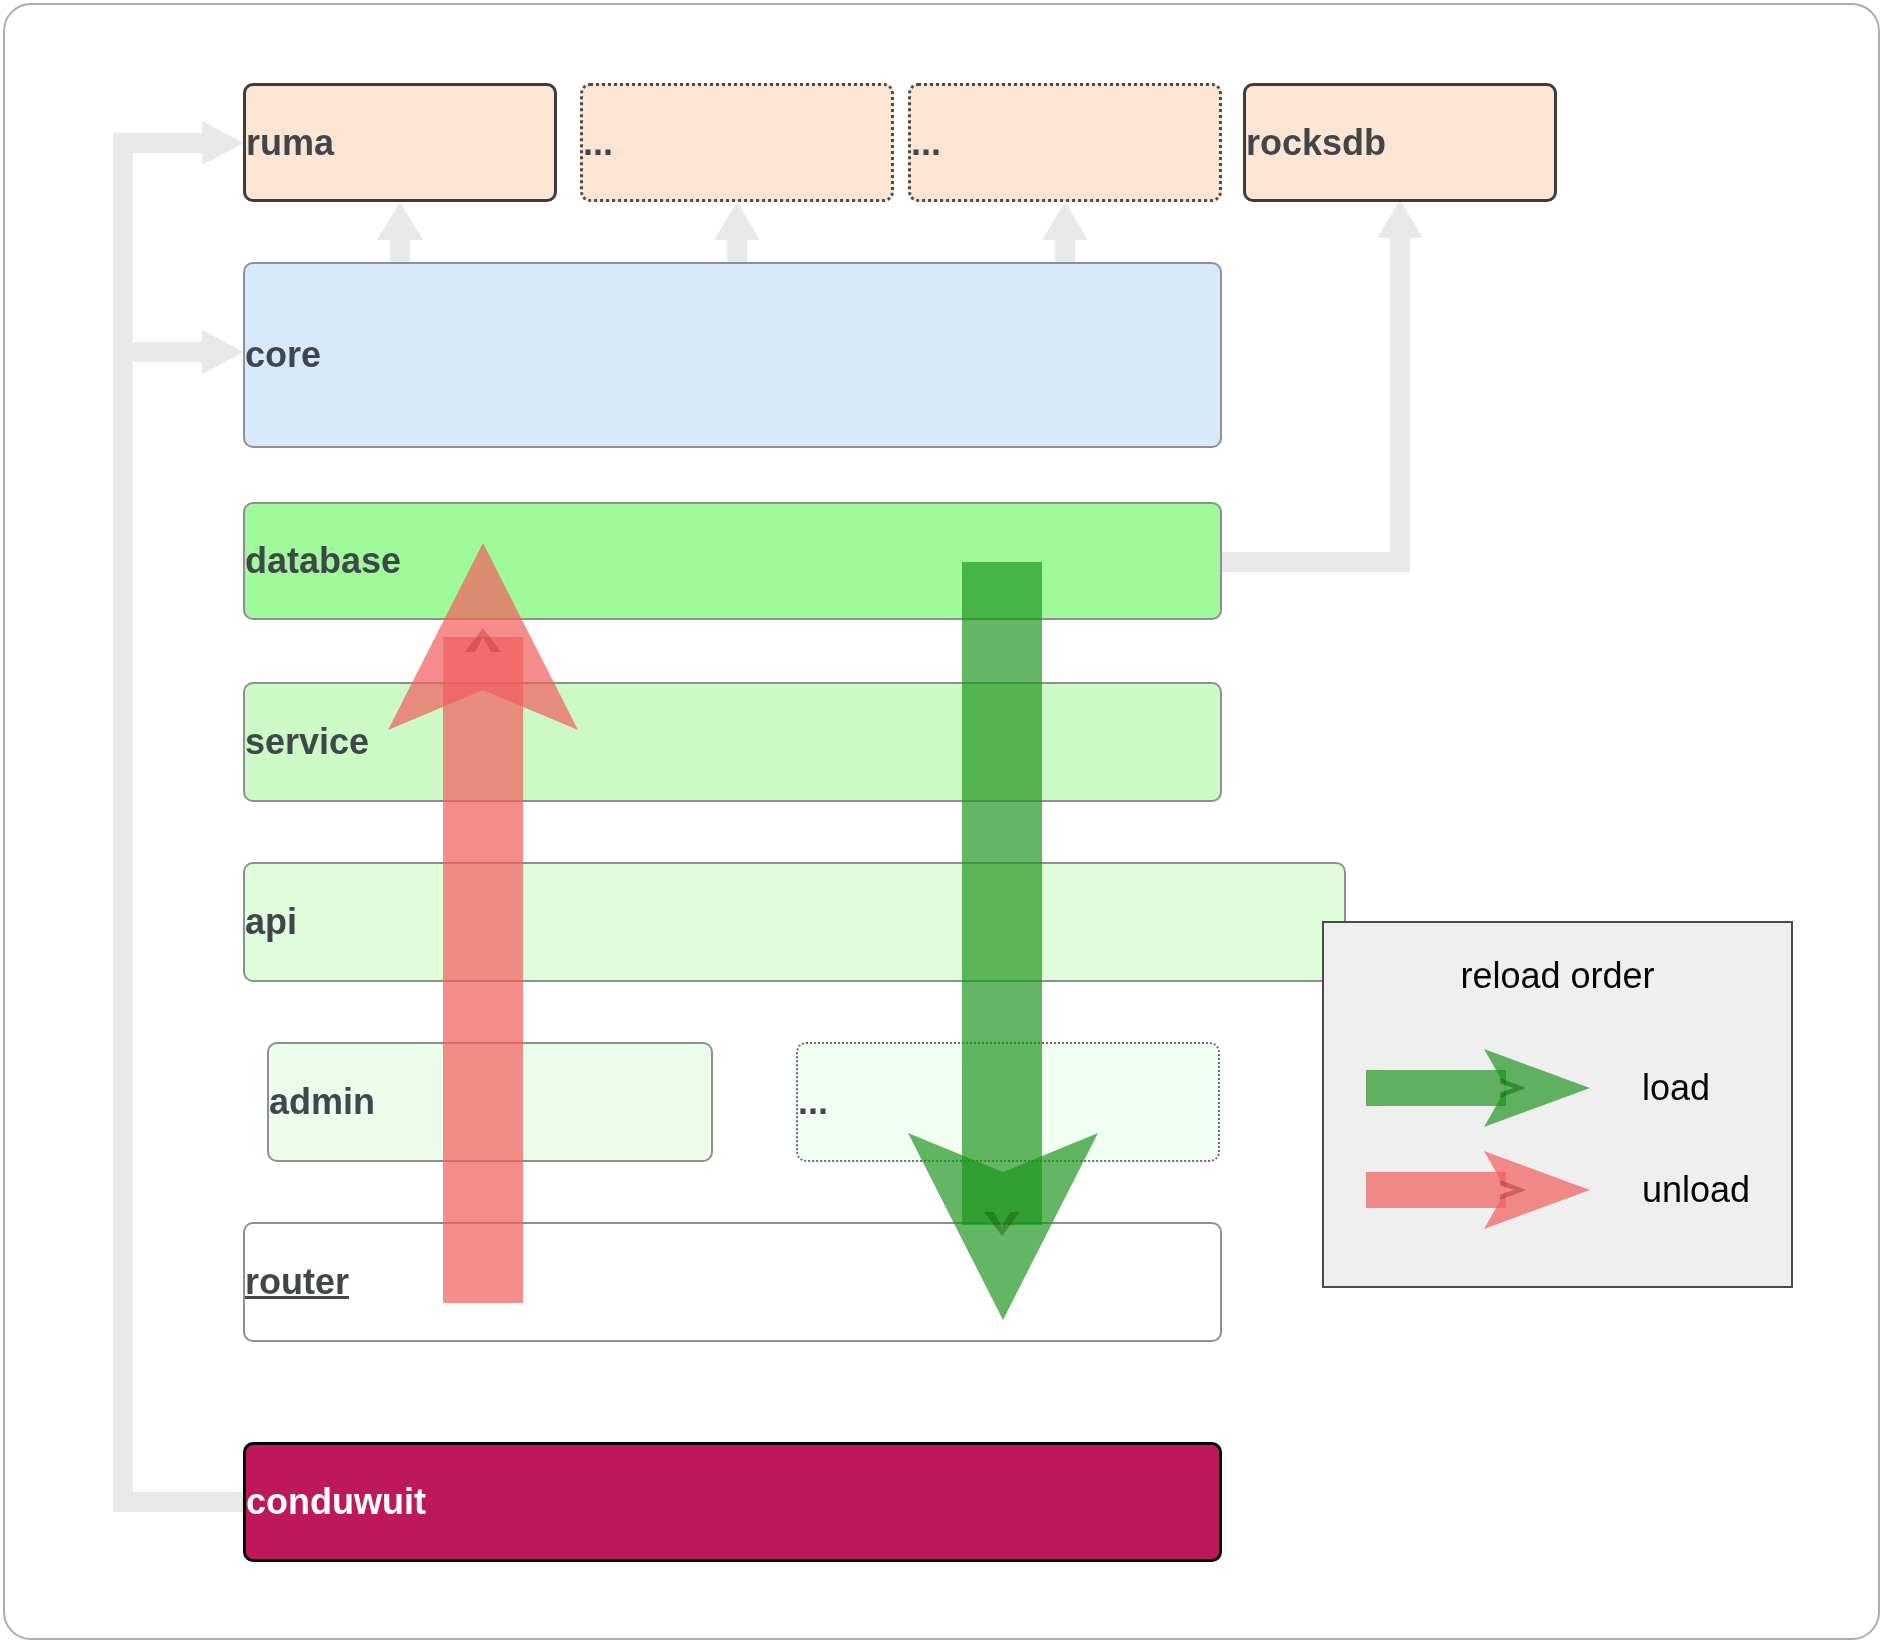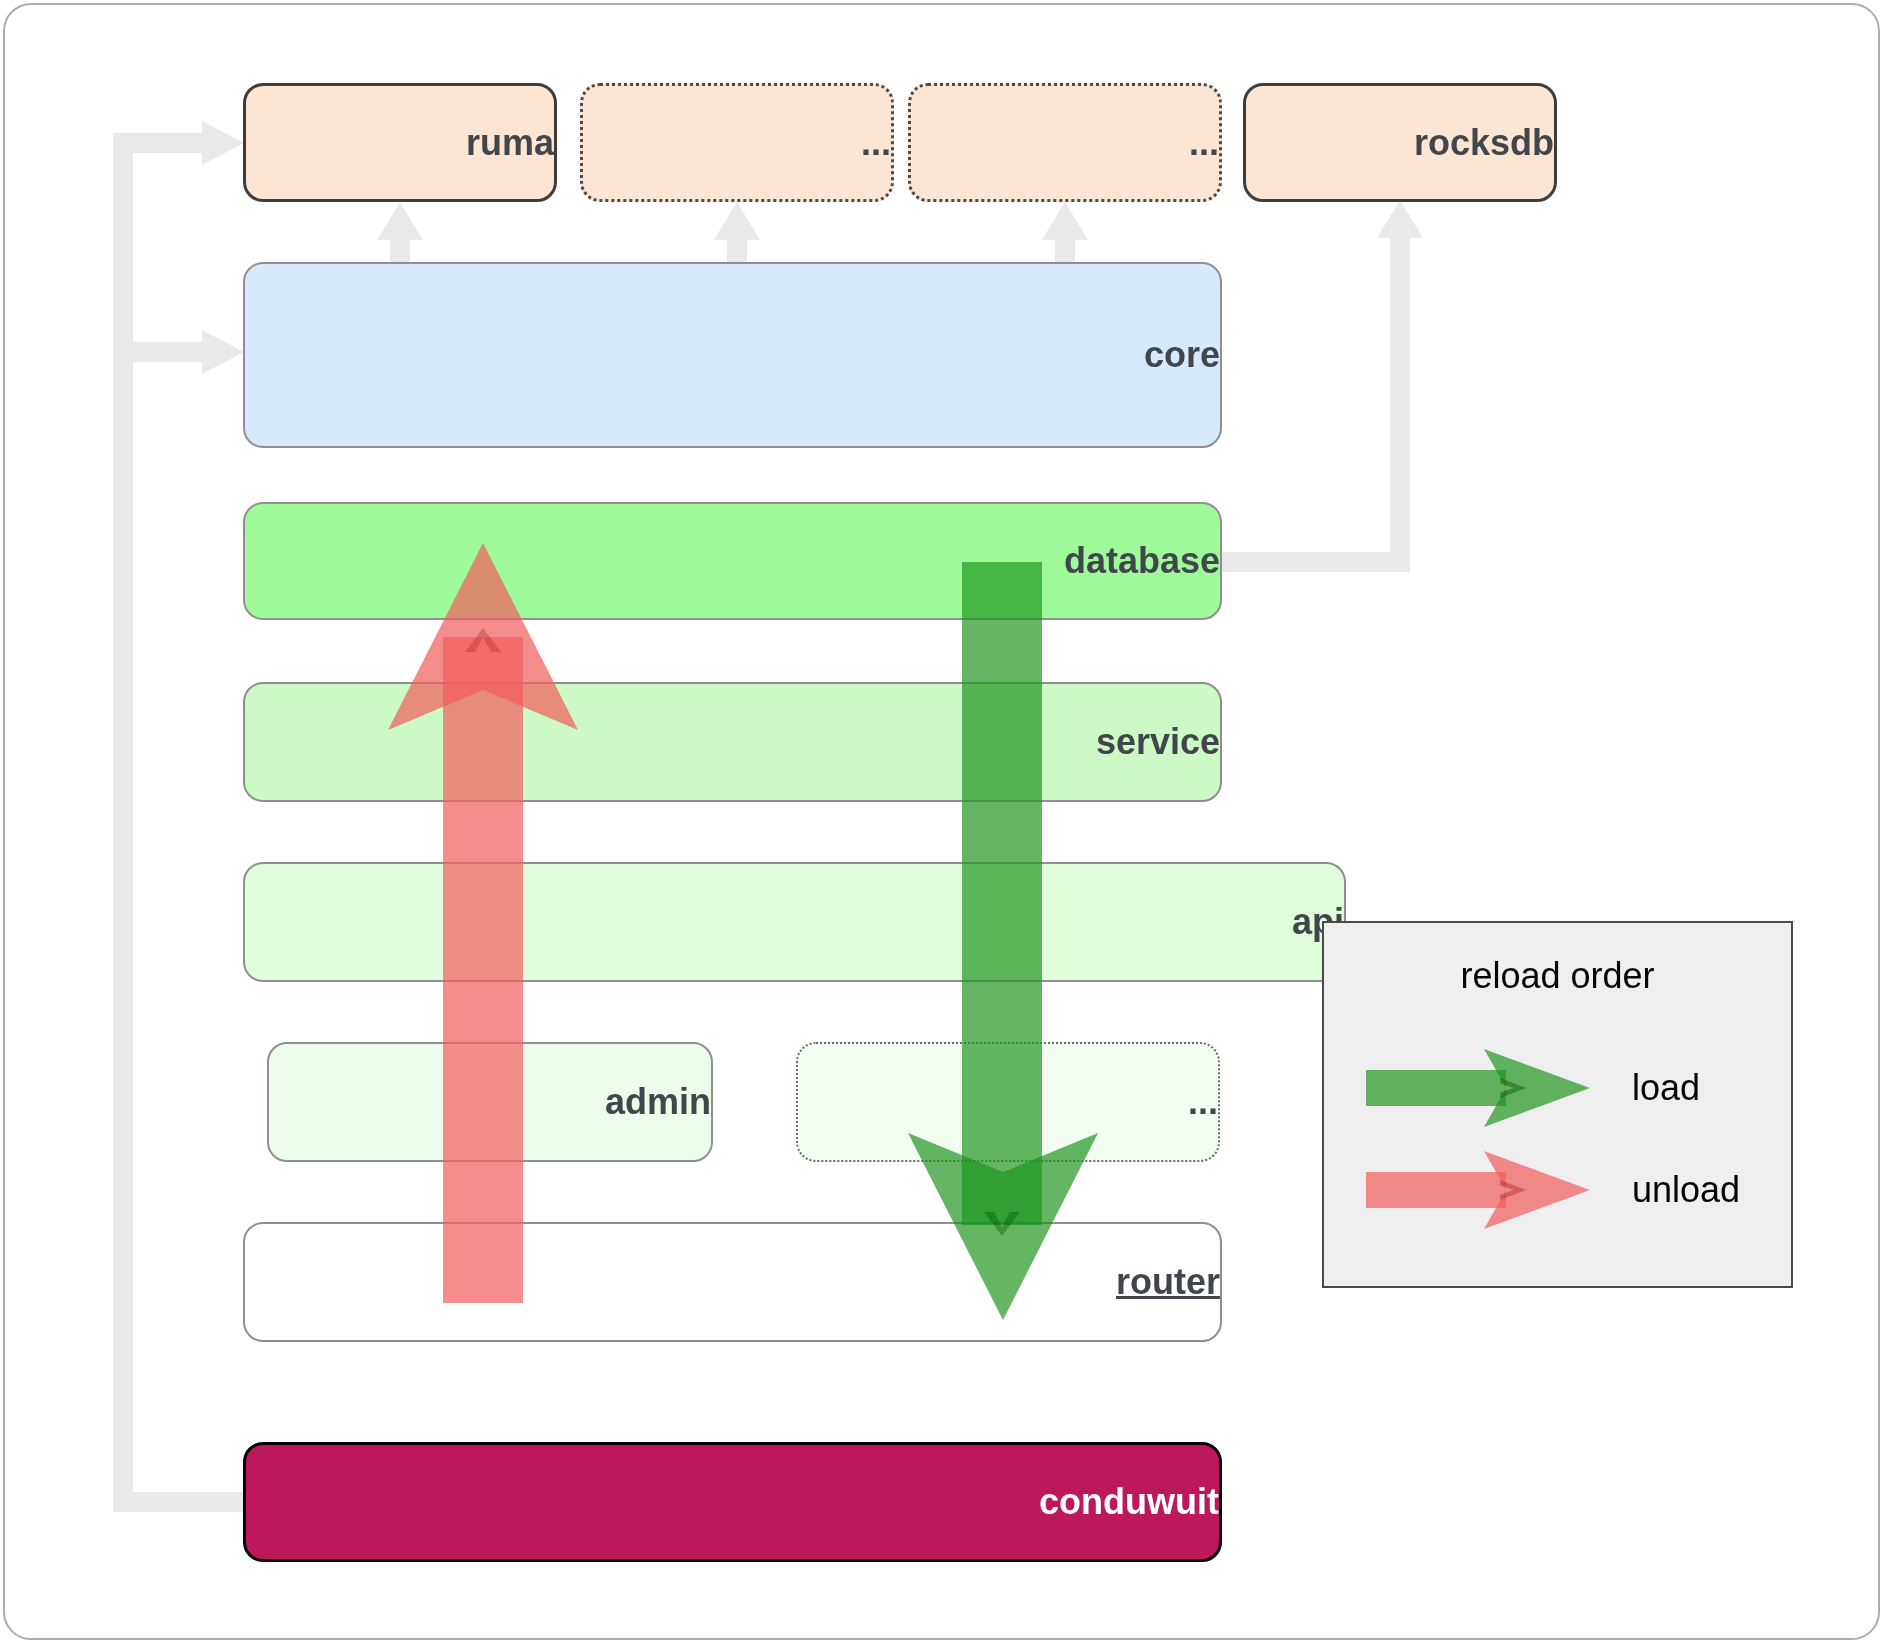--- a/index.html
+++ b/index.html
@@ -6,23 +6,23 @@
   .canvas {
     position:relative; width:1883px; height:1643px; background:#ffffff;
     font-family:"Liberation Sans","DejaVu Sans",sans-serif; overflow:hidden;
   }
   .frame {
     position:absolute; inset:3px; border:2px solid #acacac; border-radius:28px;
     z-index:0; pointer-events:none;
   }
   
   .box {
-    position:absolute; display:flex; align-items:center; justify-content:flex-end;
+    position:absolute; display:flex; align-items:center; justify-content:flex-start;
     font-size:36px; font-weight:700; color:#41464c; box-sizing:border-box;
-    border-radius:20px; z-index:2;
+    border-radius:10px; z-index:2;
   }
   .b-ruma     { left:243px;  top:83px;   width:314px; height:119px; background:#fde5d3; border:3px solid #3d3d3d; }
   .b-dots1    { left:580px;  top:83px;   width:314px; height:119px; background:#fde5d3; border:3px dotted #4b4b4b; }
   .b-dots2    { left:908px;  top:83px;   width:314px; height:119px; background:#fde5d3; border:3px dotted #4b4b4b; }
   .b-rocksdb  { left:1243px; top:83px;   width:314px; height:119px; background:#fde5d3; border:3px solid #3d3d3d; }
   .b-core     { left:243px;  top:262px;  width:979px; height:186px; background:#d7eafc; border:2px solid #909090; }
   .b-database { left:243px;  top:502px;  width:979px; height:118px; background:#9ffb99; border:2px solid #8f8f8f; }
   .b-service  { left:243px;  top:682px;  width:979px; height:120px; background:#ccf9c6; border:2px solid #8f8f8f; }
   .b-api      { left:243px;  top:862px;  width:1103px; height:120px; background:#dffcdb; border:2px solid #8f8f8f; }
   .b-admin    { left:243px;  top:1042px; width:446px; height:120px; background:#ebfdea; border:2px solid #8f8f8f;margin-left:24px; }
@@ -71,21 +71,21 @@
   .lg-load-shaft   { left:42px;  top:147px; width:140px; height:36px; background:rgba(26,148,26,0.68); }
   .lg-load-head    { left:160px; top:126px; width:106px; height:78px; background:rgba(26,148,26,0.68);
                      clip-path:polygon(0% 0%,100% 50%,0% 100%,21% 50%); }
   .lg-load-mark    { left:176px; top:155px; width:26px; height:20px; background:rgba(15,95,15,0.50);
                      clip-path:polygon(0% 0%,100% 50%,0% 100%,0% 72%,55% 50%,0% 28%); }
   .lg-unload-shaft { left:42px;  top:249px; width:140px; height:36px; background:rgba(242,92,92,0.70); }
   .lg-unload-head  { left:160px; top:228px; width:106px; height:78px; background:rgba(242,92,92,0.70);
                      clip-path:polygon(0% 0%,100% 50%,0% 100%,21% 50%); }
   .lg-unload-mark  { left:176px; top:257px; width:26px; height:20px; background:rgba(185,50,50,0.50);
                      clip-path:polygon(0% 0%,100% 50%,0% 100%,0% 72%,55% 50%,0% 28%); }
-  .lg-label { display:flex; align-items:center; font-size:36px; font-weight:400; color:#060606; height:36px; }
+  .lg-label { display:flex; align-items:center; font-size:36px; font-weight:400; color:#060606; height:36px;margin-left:10px; }
   .lg-load-label   { left:308px; top:147px; }
   .lg-unload-label { left:308px; top:249px; }
 </style>
 </head>
 <body>
 
 <div class="canvas">
   <div class="frame"></div>
 
   <div class="conn c-vline"></div>

